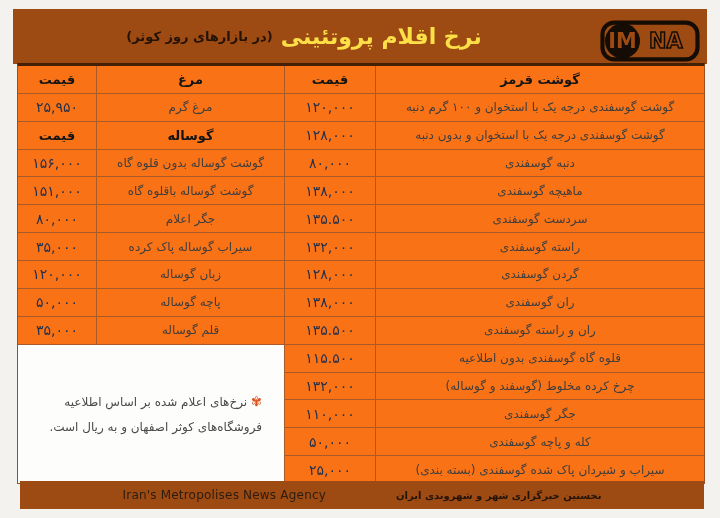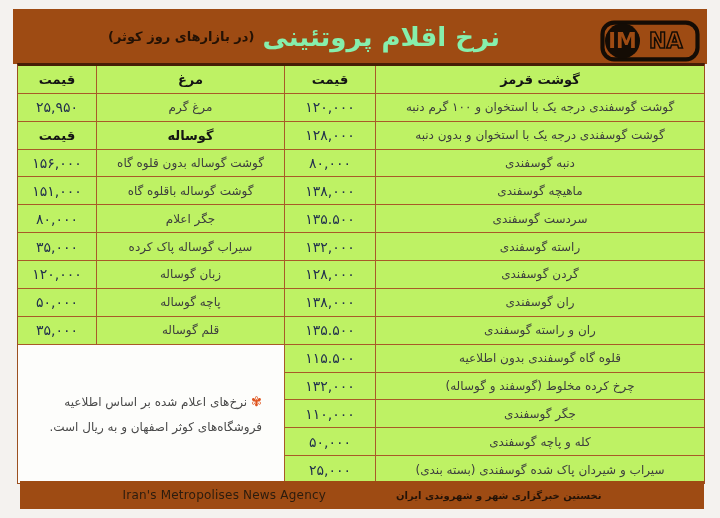--- a/index.html
+++ b/index.html
@@ -4,32 +4,32 @@
 <style>
   html,body{margin:0;padding:0;width:720px;height:518px;overflow:hidden;
     background:#f4f2ef;font-family:"DejaVu Sans",sans-serif;}
   .page{position:relative;width:720px;height:518px;}
 
   
   .header-bar{position:absolute;left:13px;top:9px;width:694px;height:55px;
     background:#9e4b13;}
   .title-wrap{position:absolute;left:0;right:112px;top:0;bottom:0;
     display:flex;align-items:center;justify-content:center;gap:8px;direction:rtl;}
-  .title-main{font-size:26px;font-weight:bold;color:#86efac;}
+  .title-main{font-size:22px;font-weight:bold;color:#fde047;}
   .title-sub{font-size:13px;font-weight:bold;color:#241205;}
   .logo{position:absolute;right:7px;top:11px;width:100px;height:42px;}
 
   
   .price-table{position:absolute;left:17px;top:63px;width:686px;height:417px;
     display:grid;direction:rtl;
     grid-template-columns:328px 90px 187px 78px;
     grid-template-rows:repeat(15,1fr);
     gap:1px;background:#a85a28;
     border:1px solid #9c5020;border-top:3px solid #451f06;}
-  .cell{background:#bef264;display:flex;align-items:center;justify-content:center;
+  .cell{background:#f97316;display:flex;align-items:center;justify-content:center;
     text-align:center;padding:0 6px;overflow:hidden;}
   .item{font-size:12px;color:#3e3e3e;direction:rtl;}
   .price{font-size:14px;font-weight:normal;color:#22304d;direction:rtl;}
   .head{font-size:13px;font-weight:bold;color:#141414;direction:rtl;}
   .note-cell{grid-column:3/5;grid-row:11/16;background:#fdfdfb;
     display:flex;align-items:center;justify-content:center;padding:0 22px;}
   .note-text{font-size:12px;line-height:2.1;color:#4a4a4a;direction:rtl;text-align:right;}
   .note-sym{color:#df541e;font-size:13px;margin-left:4px;}
 
   

